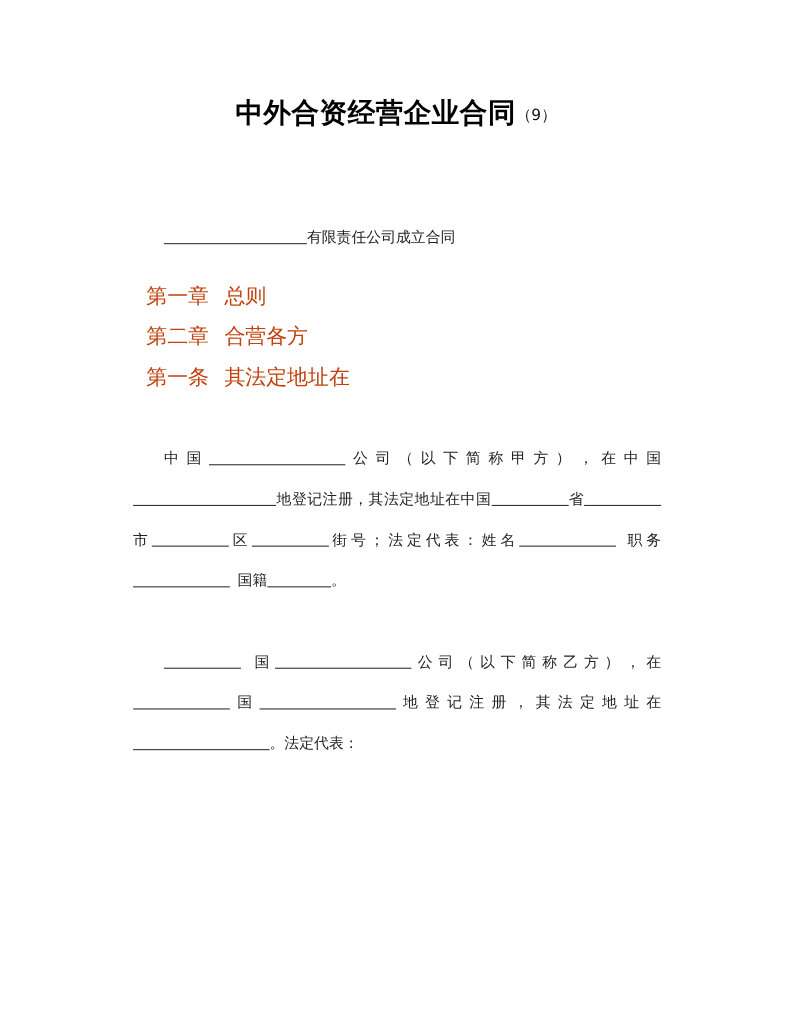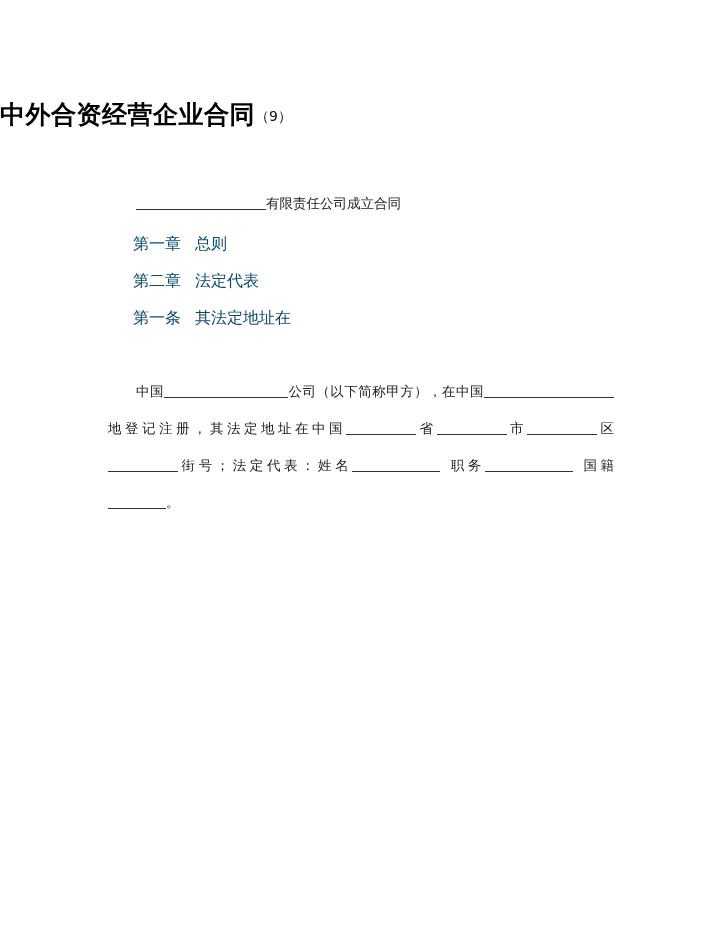--- a/index.html
+++ b/index.html
@@ -20,23 +20,24 @@
 
   .page {
     position: absolute;
     inset: 0;
     background: #ffffff;
   }
 
   
   .doc-title {
     position: absolute;
-    top: 72px;
+    top: 60px;
     left: 0;
     width: 720px;
+    text-align: center;
     white-space: nowrap;
   }
   .doc-title .title-main {
     font-size: 25px;
     font-weight: bold;
     letter-spacing: 0.5px;
     color: #000000;
   }
   .doc-title .title-suffix {
     font-size: 14px;
@@ -51,40 +52,40 @@
     position: absolute;
     left: 105px;
     top: 182px;
     width: 512px;
     font-size: 13.5px;
     line-height: 37px;
     color: #222222;
   }
 
   .para {
-    margin: 3px;
+    margin: 16px;
     text-align: justify;
     text-justify: inter-ideograph;
     word-break: break-all;
   }
   .para.indent {
     text-indent: 28px;
   }
   .para.spaced-before {
     margin-top: 37px;
   }
 
   
   .heading-line {
     margin: 0;
     text-indent: 28px;
     white-space: nowrap;
-    font-size: 16px;
+    font-size: 19px;
     line-height: 37px;
-    color: #0c4a6e;
+    color: #c2410c;
   }
   .heading-line .gap {
     display: inline-block;
     width: 14px;
   }
 
   
   .blank {
     display: inline-block;
     border-bottom: 1px solid #333333;
@@ -109,21 +110,22 @@
     <span class="title-main">中外合资经营企业合同</span><span class="title-suffix">（9）</span>
   </h1>
 
   <div class="body-block">
 
     <p class="para indent"><span class="blank w-3xl"></span><span>有限责任公司成立合同</span></p>
 
     <p class="heading-line heading-gap"><span>第一章</span><span class="gap"></span><span>总则</span></p>
 
 
-    <p class="heading-line heading-gap"><span>第二章</span><span class="gap"></span><span>法定代表</span></p>
+    <p class="heading-line heading-gap"><span>第二章</span><span class="gap"></span><span>合营各方</span></p>
 
     <p class="heading-line heading-gap"><span>第一条</span><span class="gap"></span><span>其法定地址在</span></p>
 
     <p class="para indent spaced-before"><span>中国</span><span class="blank w-2xl"></span><span>公司（以下简称甲方），在中国</span><span class="blank w-3xl"></span><span>地登记注册，其法定地址在中国</span><span class="blank w-md"></span><span>省</span><span class="blank w-md"></span><span>市</span><span class="blank w-md"></span><span>区</span><span class="blank w-md"></span><span>街</span><span>号；法定代表：姓名</span><span class="blank w-lg"></span><span class="nbsp-gap"></span><span>职务</span><span class="blank w-lg"></span><span class="nbsp-gap"></span><span>国籍</span><span class="blank w-sm"></span><span>。</span></p>
 
+    <p class="para indent spaced-before"><span class="blank w-md"></span><span class="nbsp-gap"></span><span>国</span><span class="blank w-2xl"></span><span>公司（以下简称乙方），在</span><span class="blank w-lg"></span><span>国</span><span class="blank w-2xl"></span><span>地登记注册，其法定地址在</span><span class="blank w-2xl"></span><span>。法定代表：</span></p>
 
   </div>
 </div>
 
 </body></html>

